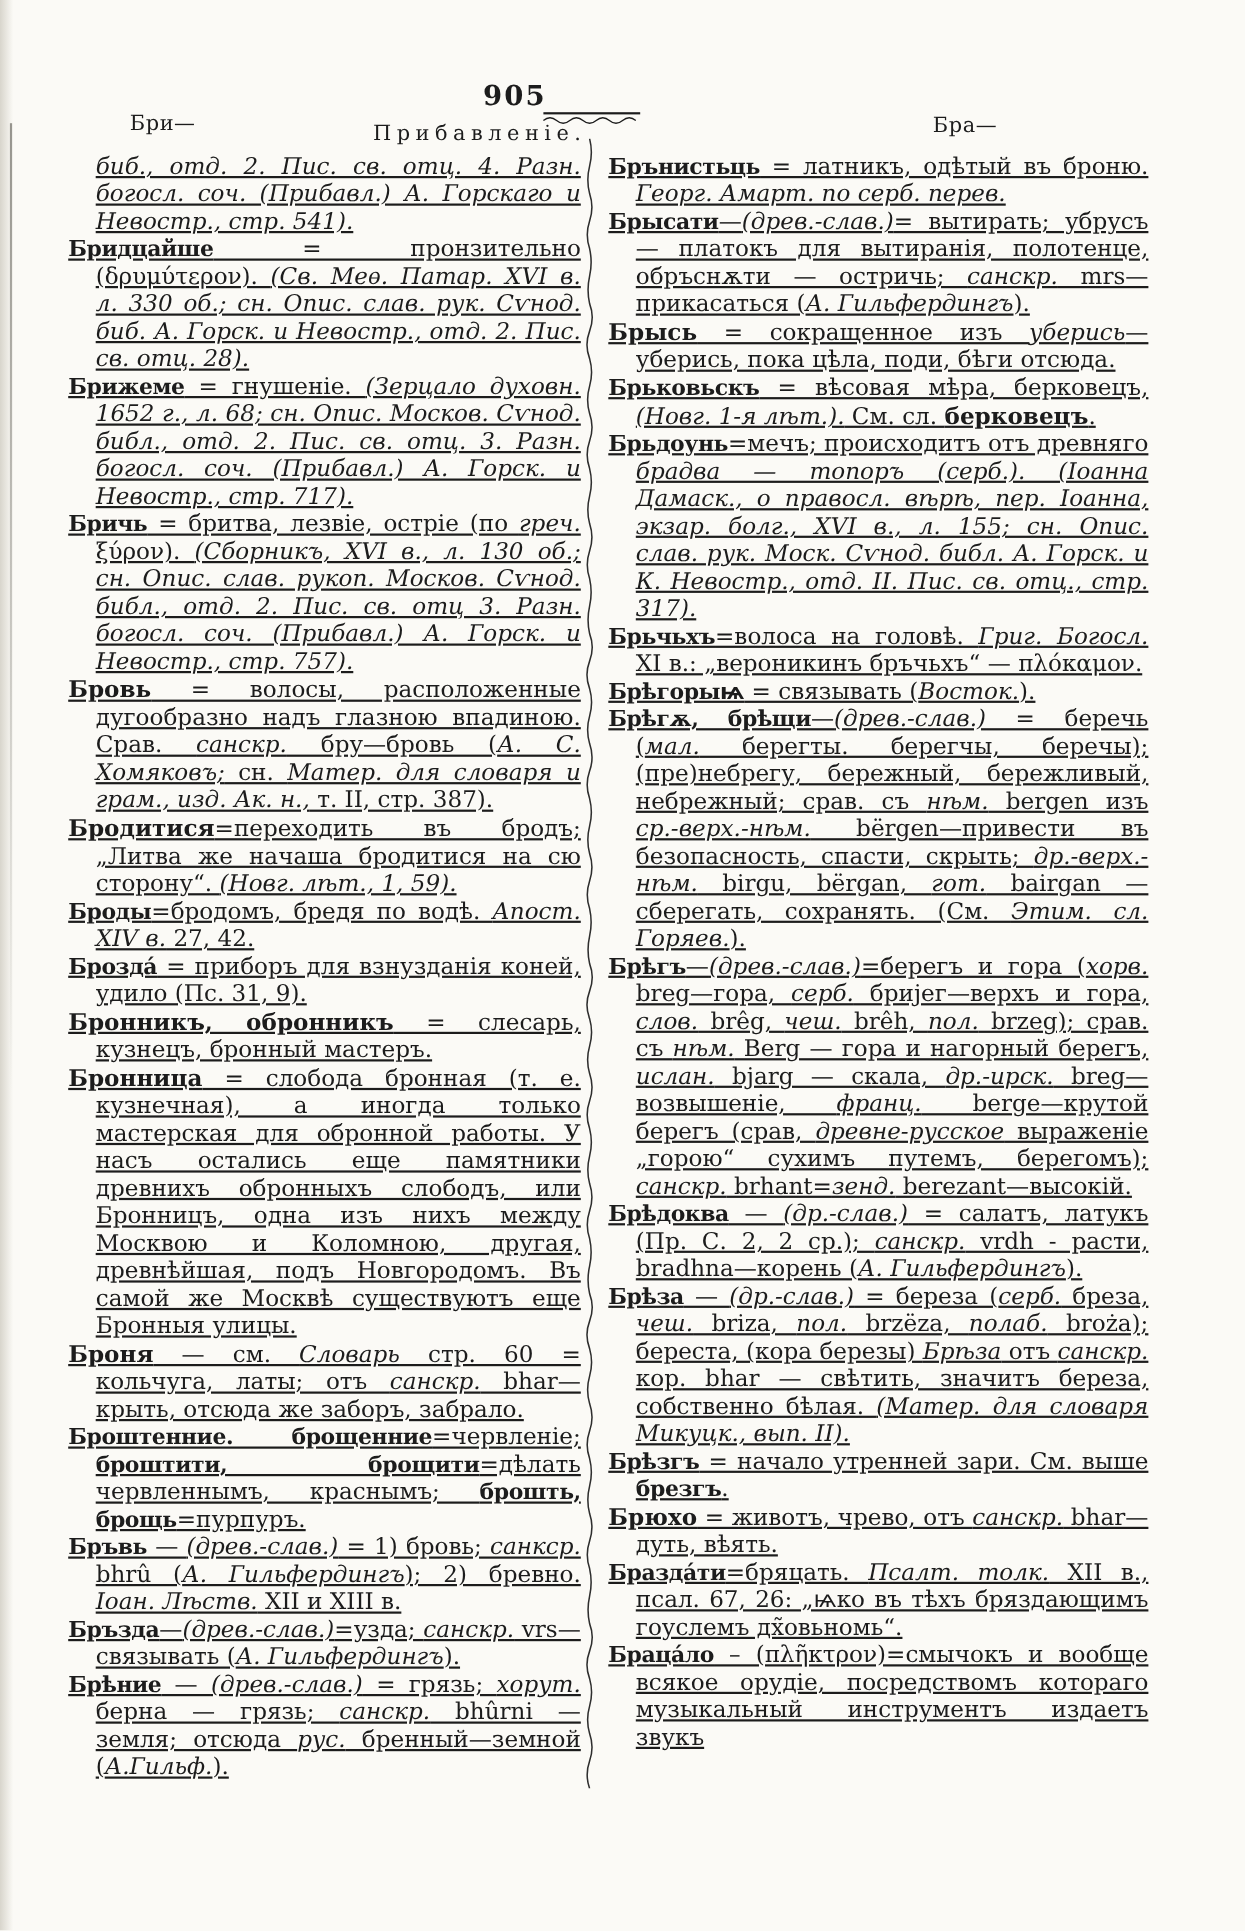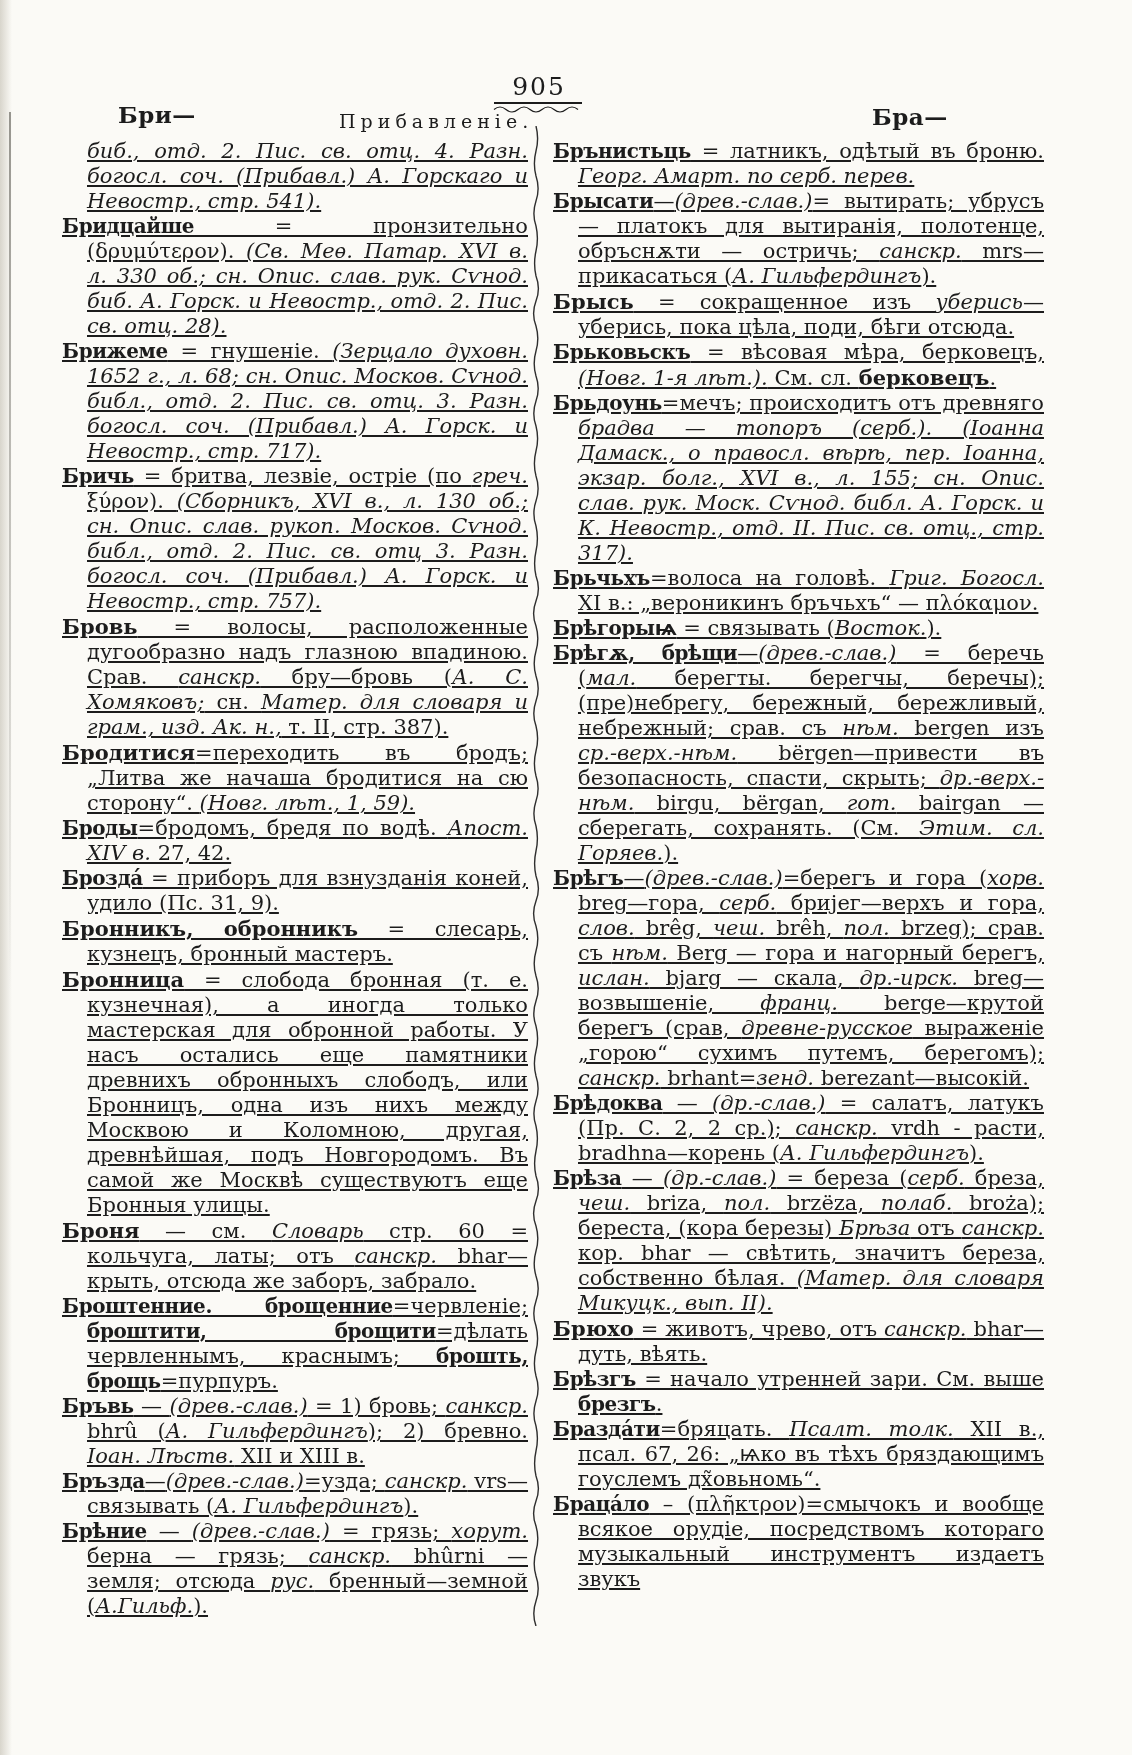--- a/index.html
+++ b/index.html
@@ -14,36 +14,36 @@
   .scan-edge {
     position:absolute; left:0; top:0; width:12px; height:1755px;
     background:linear-gradient(90deg,#d8d5cc,rgba(216,213,204,0));
   }
   .scan-line {
     position:absolute; left:9px; top:112px; width:2px; height:880px;
     background:linear-gradient(180deg,rgba(72,70,62,.55),rgba(72,70,62,0));
   }
   .page-number {
     position:absolute; top:72px; left:439px; width:200px;
-    text-align:center; font-size:25px; font-weight:normal; letter-spacing:2px;
+    font-size:25px; font-weight:bold; letter-spacing:2px;
   }
   .number-rule {
     position:absolute; top:102px; left:494px; width:88px; height:2px;
     background:#1c1c1c;
   }
   .number-wave { position:absolute; top:105px; left:492px; }
   .running-title {
     position:absolute; top:110px; left:339px; width:400px;
     text-align:left; font-size:19px; letter-spacing:5px;
   }
   .running-head {
-    position:absolute; font-size:23px; font-weight:bold; letter-spacing:0.5px;
+    position:absolute; font-size:19px; font-weight:normal; letter-spacing:0.5px;
   }
   .running-head.left  { top:101px; left:118px; }
-  .running-head.right { top:103px; left:872px; }
+  .running-head.right { top:103px; left:848px; }
   .divider { position:absolute; left:529px; top:126px; }
   .col {
     position:absolute; top:139px;
     font-size:21px; line-height:25px;
     text-align:justify;
   }
   .col-left  { left:62px;  width:466px; }
   .col-right { left:553px; width:491px; }
   .entry { margin:0; padding-left:25px; text-indent:-25px;text-decoration:underline; }
   .entry.cont { text-indent:0; }
@@ -93,17 +93,17 @@
     <p class="entry"><span class="hw hw-cs">Брысати</span><span class="seg">—</span><span class="seg it">(древ.-слав.)</span><span class="seg">= вытирать; убрусъ — платокъ для вытиранія, полотенце, обръснѫти — остричь; </span><span class="seg it">санскр.</span><span class="seg"> mrs—прикасаться (</span><span class="seg it">А. Гильфердингъ</span><span class="seg">).</span></p>
     <p class="entry"><span class="hw hw-bold">Брысь</span><span class="seg"> = сокращенное изъ </span><span class="seg it">уберись</span><span class="seg">—уберись, пока цѣла, поди, бѣги отсюда.</span></p>
     <p class="entry"><span class="hw hw-cs">Брьковьскъ</span><span class="seg"> = вѣсовая мѣра, берковецъ, </span><span class="seg it">(Новг. 1-я лѣт.).</span><span class="seg"> См. сл. </span><span class="seg bd">берковецъ</span><span class="seg">.</span></p>
     <p class="entry"><span class="hw hw-cs">Брьдоунь</span><span class="seg">=мечъ; происходитъ отъ древняго </span><span class="seg it">брадва — топоръ (серб.). (Іоанна Дамаск., о правосл. вѣрѣ, пер. Іоанна, экзар. болг., XVI в., л. 155; сн. Опис. слав. рук. Моск. Сѵнод. библ. А. Горск. и К. Невостр., отд. II. Пис. св. отц., стр. 317).</span></p>
     <p class="entry"><span class="hw hw-cs">Брьчьхъ</span><span class="seg">=волоса на головѣ. </span><span class="seg it">Григ. Богосл.</span><span class="seg"> XI в.: „вероникинъ бръчьхъ“ — πλόκαμον.</span></p>
     <p class="entry"><span class="hw hw-cs">Брѣгорыѩ</span><span class="seg"> = связывать (</span><span class="seg it">Восток.</span><span class="seg">).</span></p>
     <p class="entry"><span class="hw hw-cs">Брѣгѫ, брѣщи</span><span class="seg">—</span><span class="seg it">(древ.-слав.)</span><span class="seg"> = беречь (</span><span class="seg it">мал.</span><span class="seg"> берегты. берегчы, беречы); (пре)небрегу, бережный, бережливый, небрежный; срав. съ </span><span class="seg it">нѣм.</span><span class="seg"> bergen изъ </span><span class="seg it">ср.-верх.-нѣм.</span><span class="seg"> bërgen—привести въ безопасность, спасти, скрыть; </span><span class="seg it">др.-верх.-нѣм.</span><span class="seg"> birgu, bërgan, </span><span class="seg it">гот.</span><span class="seg"> bairgan — сберегать, сохранять. (См. </span><span class="seg it">Этим. сл. Горяев.</span><span class="seg">).</span></p>
     <p class="entry"><span class="hw hw-cs">Брѣгъ</span><span class="seg">—</span><span class="seg it">(древ.-слав.)</span><span class="seg">=берегъ и гора (</span><span class="seg it">хорв.</span><span class="seg"> breg—гора, </span><span class="seg it">серб.</span><span class="seg"> бриjег—верхъ и гора, </span><span class="seg it">слов.</span><span class="seg"> brêg, </span><span class="seg it">чеш.</span><span class="seg"> brêh, </span><span class="seg it">пол.</span><span class="seg"> brzeg); срав. съ </span><span class="seg it">нѣм.</span><span class="seg"> Berg — гора и нагорный берегъ, </span><span class="seg it">ислан.</span><span class="seg"> bjarg — скала, </span><span class="seg it">др.-ирск.</span><span class="seg"> breg—возвышеніе, </span><span class="seg it">франц.</span><span class="seg"> berge—крутой берегъ (срав, </span><span class="seg it">древне-русское</span><span class="seg"> выраженіе „горою“ сухимъ путемъ, берегомъ); </span><span class="seg it">санскр.</span><span class="seg"> brhant=</span><span class="seg it">зенд.</span><span class="seg"> berezant—высокій.</span></p>
     <p class="entry"><span class="hw hw-cs">Брѣдоква</span><span class="seg"> — </span><span class="seg it">(др.-слав.)</span><span class="seg"> = салатъ, латукъ (Пр. С. 2, 2 ср.); </span><span class="seg it">санскр.</span><span class="seg"> vrdh - расти, bradhna—корень (</span><span class="seg it">А. Гильфердингъ</span><span class="seg">).</span></p>
     <p class="entry"><span class="hw hw-cs">Брѣза</span><span class="seg"> — </span><span class="seg it">(др.-слав.)</span><span class="seg"> = береза (</span><span class="seg it">серб.</span><span class="seg"> бреза, </span><span class="seg it">чеш.</span><span class="seg"> briza, </span><span class="seg it">пол.</span><span class="seg"> brzëza, </span><span class="seg it">полаб.</span><span class="seg"> broża); береста, (кора березы) </span><span class="seg it">Брѣза</span><span class="seg"> отъ </span><span class="seg it">санскр.</span><span class="seg"> кор. bhar — свѣтить, значитъ береза, собственно бѣлая. </span><span class="seg it">(Матер. для словаря Микуцк., вып. II).</span></p>
+    <p class="entry"><span class="hw hw-cs">Брѣзгъ</span><span class="seg"> = начало утренней зари. См. выше </span><span class="seg hw-cs">брезгъ</span><span class="seg">.</span></p>
     <p class="entry"><span class="hw hw-bold">Брюхо</span><span class="seg"> = животъ, чрево, отъ </span><span class="seg it">санскр.</span><span class="seg"> bhar—дуть, вѣять.</span></p>
-    <p class="entry"><span class="hw hw-cs">Брѣзгъ</span><span class="seg"> = начало утренней зари. См. выше </span><span class="seg hw-cs">брезгъ</span><span class="seg">.</span></p>
     <p class="entry"><span class="hw hw-cs">Бразда́ти</span><span class="seg">=бряцать. </span><span class="seg it">Псалт. толк.</span><span class="seg"> XII в., псал. 67, 26: „ѩко въ тѣхъ бряздающимъ гоуслемъ дх̃овьномь“.</span></p>
     <p class="entry"><span class="hw hw-cs">Браца́ло</span><span class="seg"> – (πλῆκτρον)=смычокъ и вообще всякое орудіе, посредствомъ котораго музыкальный инструментъ издаетъ звукъ</span></p>
   </div>
 
 </body></html>

